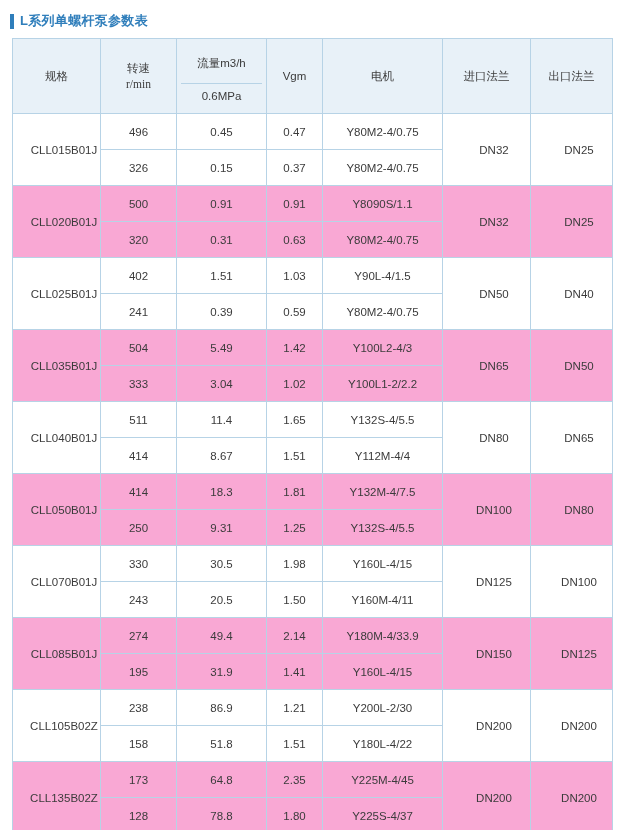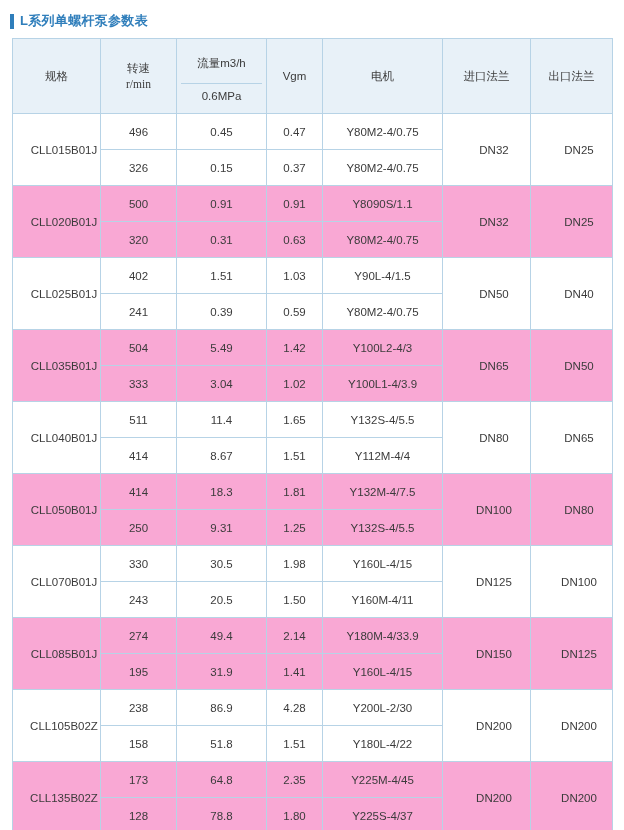--- a/index.html
+++ b/index.html
@@ -187,21 +187,21 @@
           <td>5.49</td>
           <td>1.42</td>
           <td>Y100L2-4/3</td>
           <td class="flange" rowspan="2">DN65</td>
           <td class="flange" rowspan="2">DN50</td>
         </tr>
         <tr class="alt">
           <td>333</td>
           <td>3.04</td>
           <td>1.02</td>
-          <td>Y100L1-4/3.9</td>
+          <td>Y100L1-2/2.2</td>
         </tr>
         <tr>
           <td class="model" rowspan="2">CLL040B01J</td>
           <td>511</td>
           <td>11.4</td>
           <td>1.65</td>
           <td>Y132S-4/5.5</td>
           <td class="flange" rowspan="2">DN80</td>
           <td class="flange" rowspan="2">DN65</td>
         </tr>
@@ -253,21 +253,21 @@
         <tr class="alt">
           <td>195</td>
           <td>31.9</td>
           <td>1.41</td>
           <td>Y160L-4/15</td>
         </tr>
         <tr>
           <td class="model" rowspan="2">CLL105B02Z</td>
           <td>238</td>
           <td>86.9</td>
-          <td>4.28</td>
+          <td>1.21</td>
           <td>Y200L-2/30</td>
           <td class="flange" rowspan="2">DN200</td>
           <td class="flange" rowspan="2">DN200</td>
         </tr>
         <tr>
           <td>158</td>
           <td>51.8</td>
           <td>1.51</td>
           <td>Y180L-4/22</td>
         </tr>

